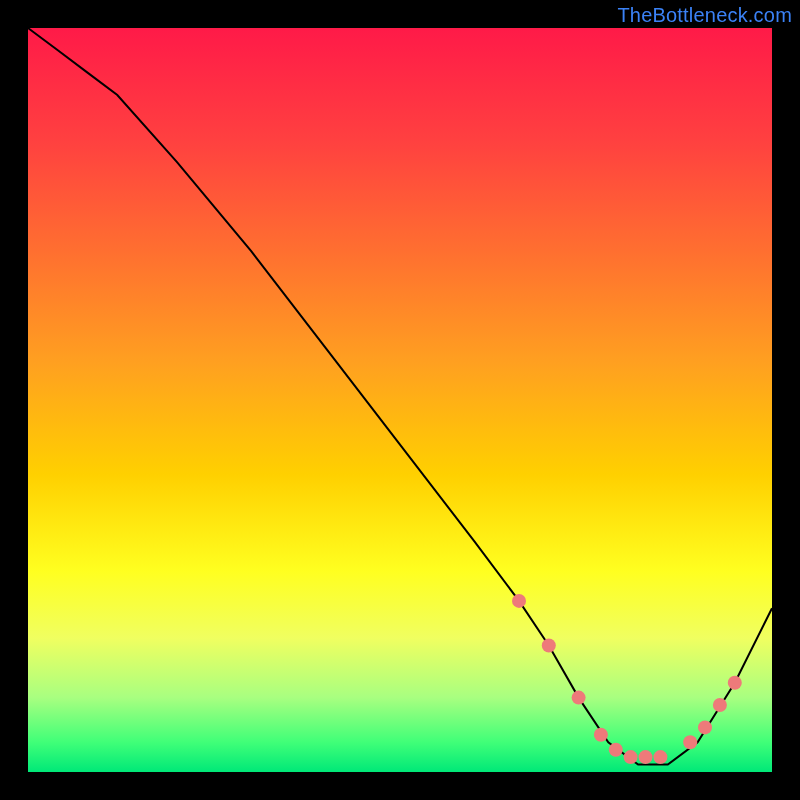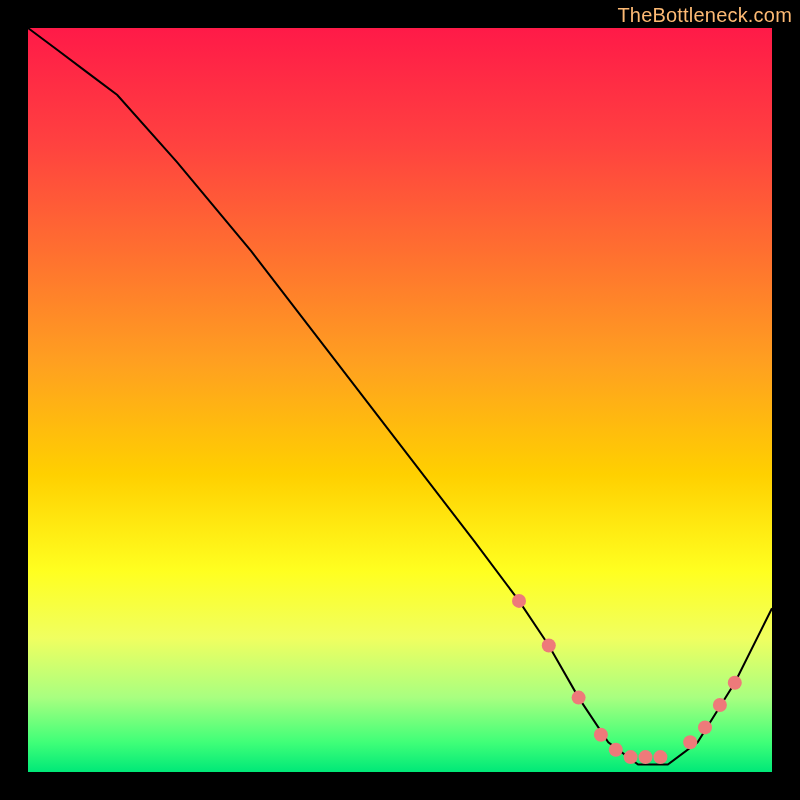--- a/index.html
+++ b/index.html
@@ -14,21 +14,21 @@
   .outer {
     position: relative;
     width: 800px;
     height: 800px;
     background: #000;
   }
   .watermark {
     position: absolute;
     top: 4px;
     right: 8px;
-    color: #fdba74;
+    color: #3b82f6;
     font-size: 20px;
     font-weight: 500;
     letter-spacing: 0.2px;
     z-index: 10;
   }
   svg.chart {
     position: absolute;
     top: 0;
     left: 0;
   }

